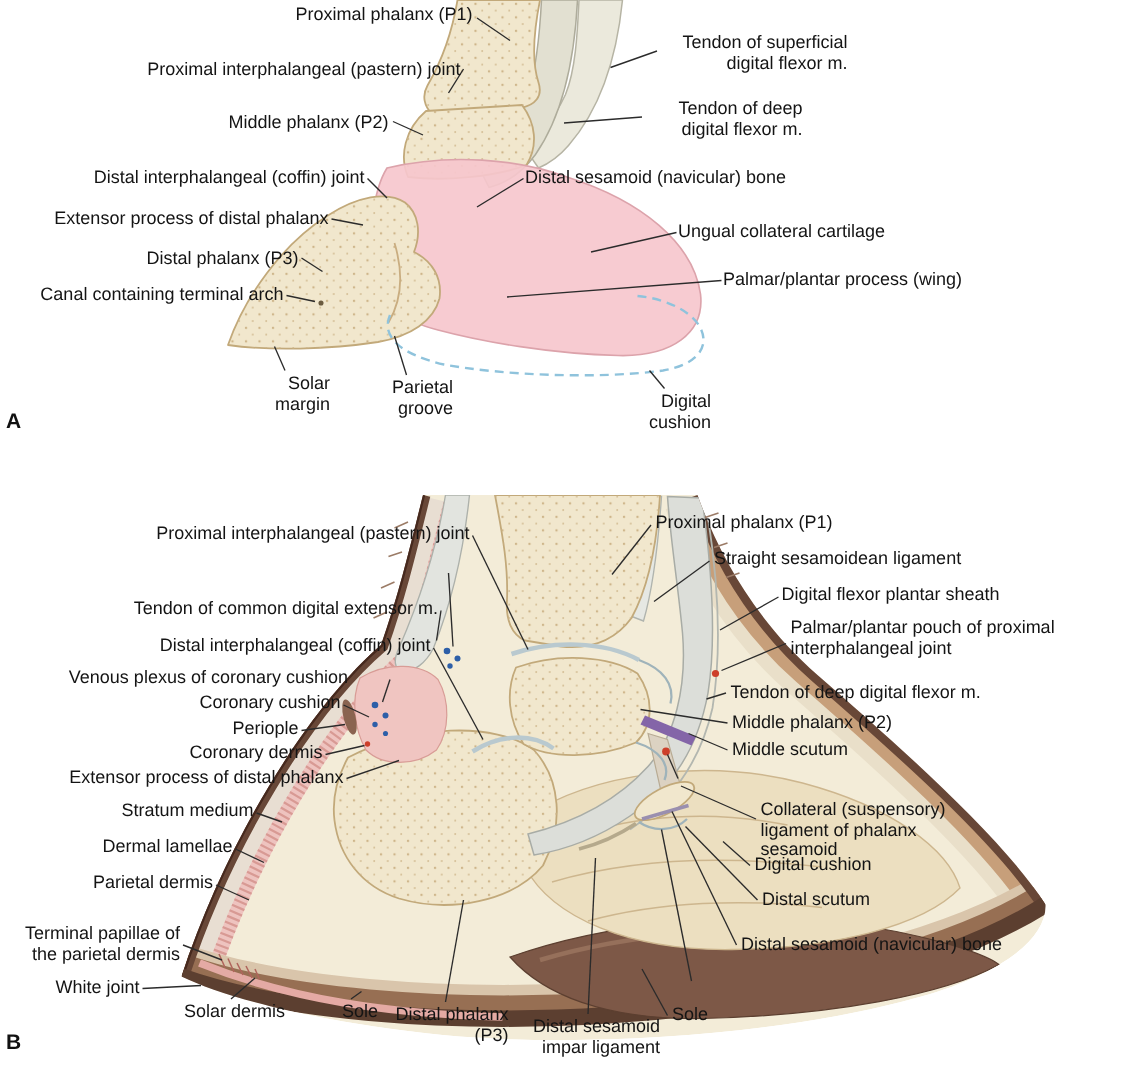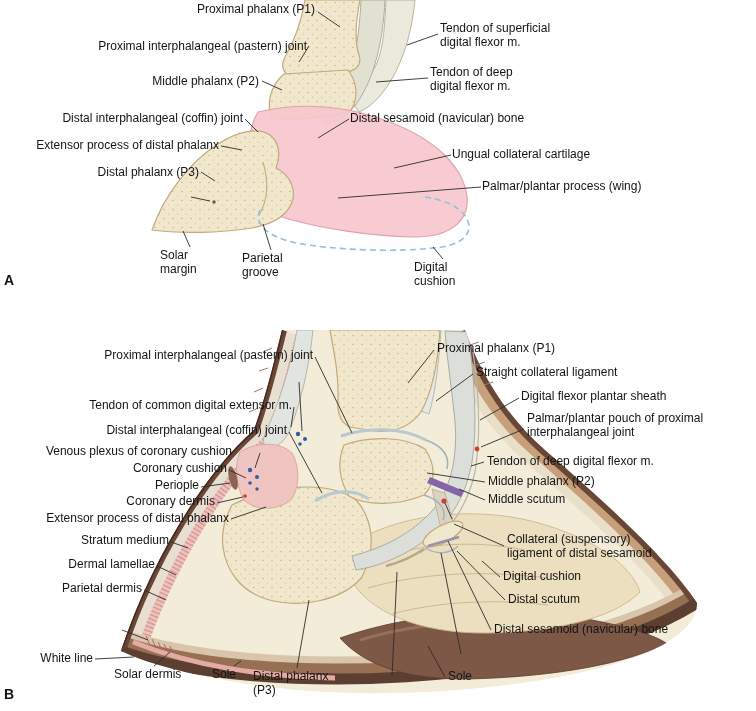--- a/index.html
+++ b/index.html
@@ -2,21 +2,21 @@
 <html><head>
 <meta charset="utf-8">
 <style>
   html,body{margin:0;padding:0;background:#fff;}
   .figure{position:relative;width:756px;height:706px;background:#fff;
           font-family:"Liberation Sans",sans-serif;overflow:hidden;}
   .art{position:absolute;left:0;top:0;}
   .lbl{position:absolute;font-size:12px;line-height:1.13;color:#141414;}
   .nw{white-space:nowrap;}
   .tr{text-align:right;}
-  .tc{text-align:left;}
+  .tc{text-align:right;}
   .letter{position:absolute;font-size:14px;font-weight:bold;color:#111;}
   .bone{fill:#f1e7cd;stroke:#c2a97a;stroke-width:1.2;stroke-linejoin:round;}
   .leader{stroke:#2b2b2b;stroke-width:0.9;}
 </style>
 </head>
 <body>
 
 <div class="figure">
 
 <svg class="art" width="756" height="711" viewBox="0 0 756 711" xmlns="http://www.w3.org/2000/svg" xmlns:xlink="http://www.w3.org/1999/xlink">
@@ -198,20 +198,21 @@
     </g>
   </g>
 </svg>
 
 <div class="lbl nw tr" style="right:441px;top:3px">Proximal phalanx (P1)</div>
 <div class="lbl nw tr" style="right:449px;top:40px">Proximal interphalangeal (pastern) joint</div>
 <div class="lbl nw tr" style="right:497px;top:75px">Middle phalanx (P2)</div>
 <div class="lbl nw tr" style="right:513px;top:112px">Distal interphalangeal (coffin) joint</div>
 <div class="lbl nw tr" style="right:537px;top:139px">Extensor process of distal phalanx</div>
 <div class="lbl nw tr" style="right:557px;top:166px">Distal phalanx (P3)</div>
+<div class="lbl nw tr" style="right:567px;top:190px">Canal containing terminal arch</div>
 <div class="lbl tc" style="left:160px;top:249px;width:60px">Solar margin</div>
 <div class="lbl tc" style="left:242px;top:252px;width:60px">Parietal groove</div>
 <div class="lbl tc" style="left:414px;top:261px;width:60px">Digital cushion</div>
 <div class="lbl tc" style="left:440px;top:22px;width:125px">Tendon of superficial digital flexor m.</div>
 <div class="lbl tc" style="left:430px;top:66px;width:105px">Tendon of deep digital flexor m.</div>
 <div class="lbl nw" style="left:350px;top:112px">Distal sesamoid (navicular) bone</div>
 <div class="lbl nw" style="left:452px;top:148px">Ungual collateral cartilage</div>
 <div class="lbl nw" style="left:482px;top:180px">Palmar/plantar process (wing)</div>
 <div class="letter" style="left:4px;top:272px">A</div>
 
@@ -219,31 +220,33 @@
 <div class="lbl nw tr" style="right:464px;top:399px">Tendon of common digital extensor m.</div>
 <div class="lbl nw tr" style="right:469px;top:424px">Distal interphalangeal (coffin) joint</div>
 <div class="lbl nw tr" style="right:524px;top:445px">Venous plexus of coronary cushion</div>
 <div class="lbl nw tr" style="right:529px;top:462px">Coronary cushion</div>
 <div class="lbl nw tr" style="right:557px;top:479px">Periople</div>
 <div class="lbl nw tr" style="right:541px;top:495px">Coronary dermis</div>
 <div class="lbl nw tr" style="right:527px;top:512px">Extensor process of distal phalanx</div>
 <div class="lbl nw tr" style="right:587px;top:534px">Stratum medium</div>
 <div class="lbl nw tr" style="right:601px;top:558px">Dermal lamellae</div>
 <div class="lbl nw tr" style="right:614px;top:582px">Parietal dermis</div>
-<div class="lbl nw tr" style="right:663px;top:652px">White line</div>
+<div class="lbl tc" style="right:636px;top:616px;width:112px">Terminal papillae of the parietal dermis</div>
+<div class="lbl nw tr" style="right:663px;top:652px">White joint</div>
 <div class="lbl tc" style="left:114px;top:668px;width:76px">Solar dermis</div>
 <div class="lbl tc" style="left:212px;top:668px;width:40px">Sole</div>
 <div class="lbl tc" style="left:253px;top:670px;width:86px">Distal phalanx (P3)</div>
+<div class="lbl tc" style="left:344px;top:678px;width:96px">Distal sesamoid impar ligament</div>
 <div class="lbl nw" style="left:437px;top:342px">Proximal phalanx (P1)</div>
-<div class="lbl nw" style="left:476px;top:366px">Straight collateral ligament</div>
+<div class="lbl nw" style="left:476px;top:366px">Straight sesamoidean ligament</div>
 <div class="lbl nw" style="left:521px;top:390px">Digital flexor plantar sheath</div>
 <div class="lbl" style="left:527px;top:412px;width:185px">Palmar/plantar pouch of proximal interphalangeal joint</div>
 <div class="lbl nw" style="left:487px;top:455px">Tendon of deep digital flexor m.</div>
 <div class="lbl nw" style="left:488px;top:475px">Middle phalanx (P2)</div>
 <div class="lbl nw" style="left:488px;top:493px">Middle scutum</div>
-<div class="lbl" style="left:507px;top:533px;width:150px">Collateral (suspensory) ligament of distal sesamoid</div>
+<div class="lbl" style="left:507px;top:533px;width:150px">Collateral (suspensory) ligament of phalanx sesamoid</div>
 <div class="lbl nw" style="left:503px;top:570px">Digital cushion</div>
 <div class="lbl nw" style="left:508px;top:593px">Distal scutum</div>
 <div class="lbl nw" style="left:494px;top:623px">Distal sesamoid (navicular) bone</div>
 <div class="lbl nw" style="left:448px;top:670px">Sole</div>
 <div class="letter" style="left:4px;top:686px">B</div>
 
 </div>
 
 </body></html>

